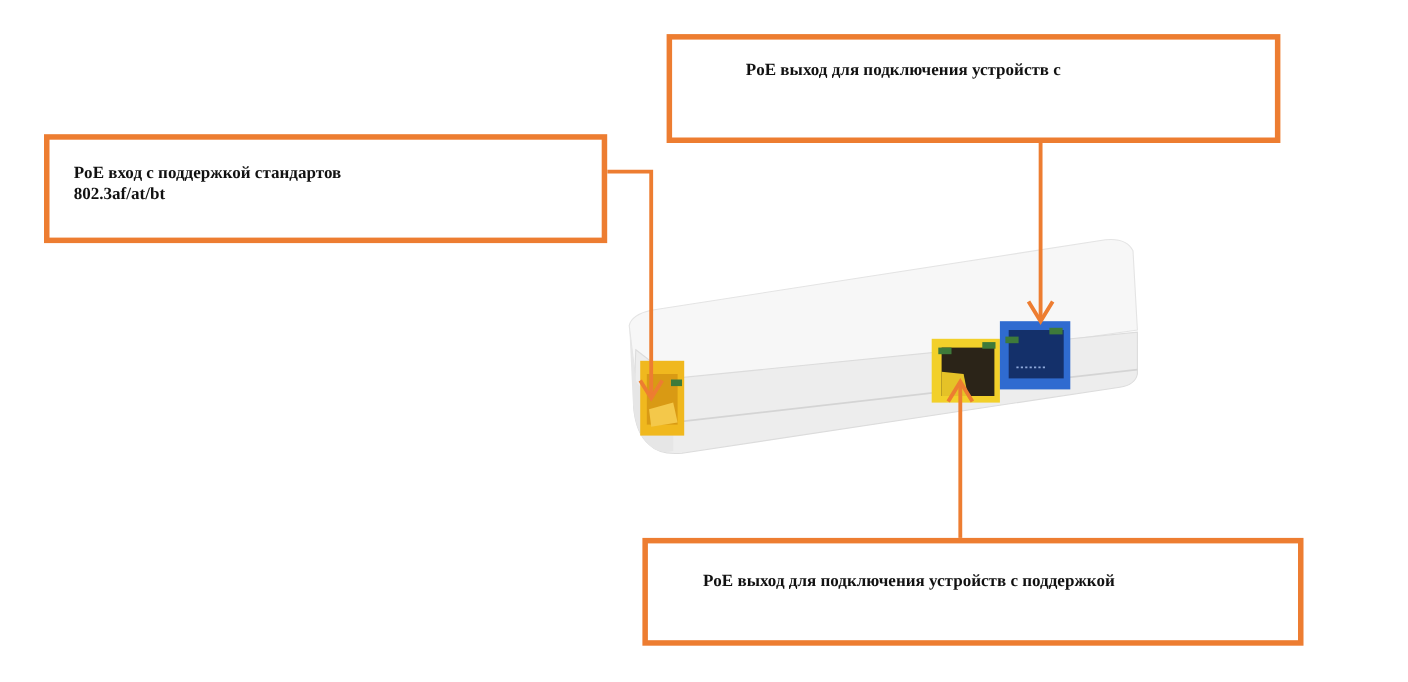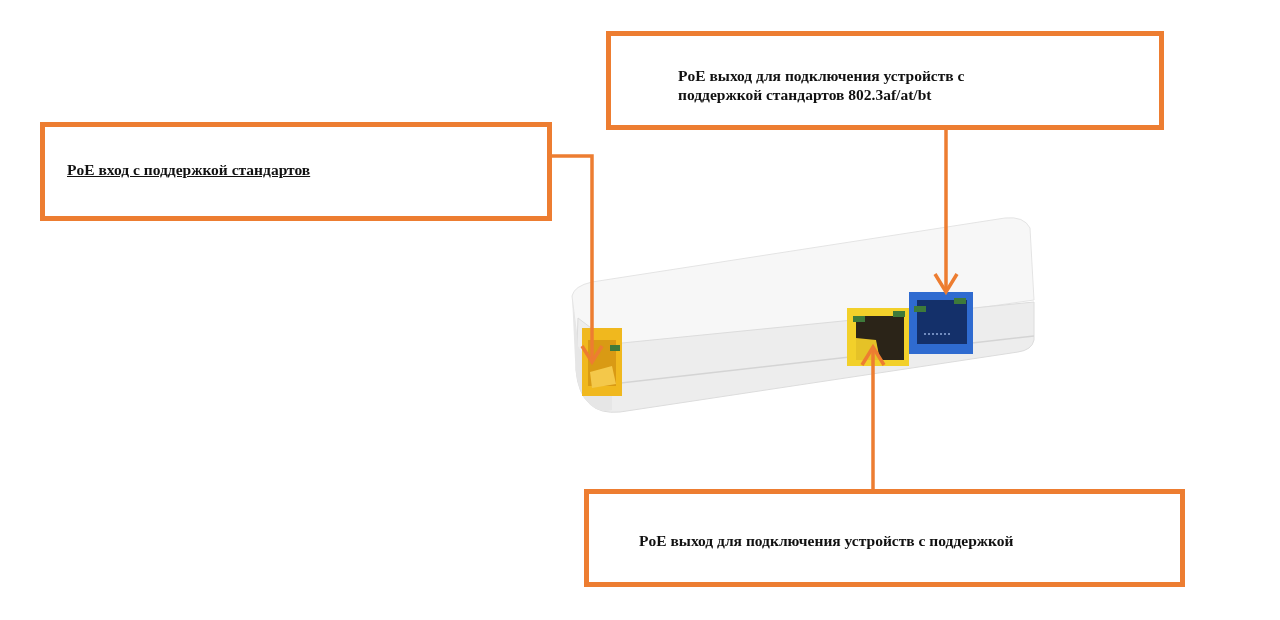--- a/index.html
+++ b/index.html
@@ -1,23 +1,23 @@
 <!DOCTYPE html>
 <html><head>
 <meta charset="utf-8">
 <style>
   html, body { margin:0; padding:0; background:#ffffff; }
   body { width:1280px; height:620px; position:relative; overflow:hidden;
          font-family: "Liberation Serif", "DejaVu Serif", serif; }
   .callout { position:absolute; box-sizing:border-box; border:5px solid #ED7D31; background:#fff; }
-  .callout .text { position:absolute; font-weight:bold; font-size:15.5px; line-height:19px; color:#111;margin-top:12px; }
+  .callout .text { position:absolute; font-weight:bold; font-size:15.5px; line-height:19px; color:#111; }
   #box-top { left:606px; top:31px; width:558px; height:99px; }
   #box-top .text { left:67px; top:18px; width:460px; }
   #box-left { left:40px; top:122px; width:512px; height:99px; }
-  #box-left .text { left:22px; top:21px; width:460px;text-decoration:underline; }
+  #box-left .text { left:22px; top:21px; width:460px; }
   #box-bottom { left:584px; top:489px; width:601px; height:98px; }
   #box-bottom .text { left:50px; top:25px; width:600px; }
   svg.layer { position:absolute; left:0; top:0; }
 </style>
 </head>
 <body>
 
 <svg class="layer" width="1280" height="620">
 
   <path d="M572,296 Q574,286 592,282 L1005,218 Q1024,216 1030,228 L1034,300 L612,360 Q586,362 578,346 Z" fill="#F7F7F7" stroke="#E4E4E4" stroke-width="1"></path>
@@ -66,27 +66,27 @@
 
   <g stroke="#ED7D31" stroke-width="3.5" fill="none">
     <line x1="873" y1="489" x2="873" y2="348"></line>
     <polyline points="862,365 873,347 884,365"></polyline>
   </g>
 </svg>
 
 <div class="callout" id="box-top">
   <div class="text">
     <div>PoE выход для подключения устройств с</div>
-    <div>поддержкой стандартов 802.3af/at/bt</div>
   </div>
 </div>
 
 <div class="callout" id="box-left">
   <div class="text">
     <div>PoE вход с поддержкой стандартов</div>
+    <div>802.3af/at/bt</div>
   </div>
 </div>
 
 <div class="callout" id="box-bottom">
   <div class="text">
     <div>PoE выход для подключения устройств с поддержкой</div>
   </div>
 </div>
 
 </body></html>

